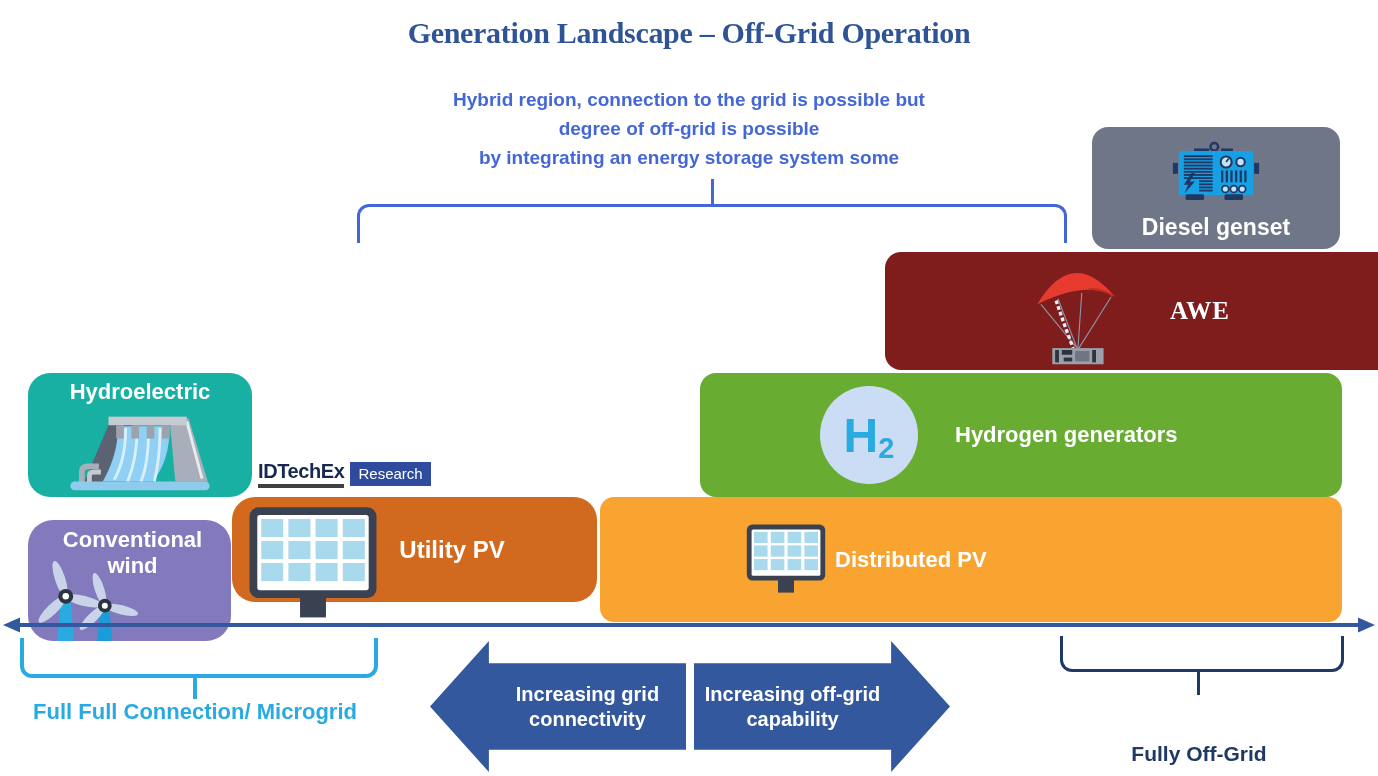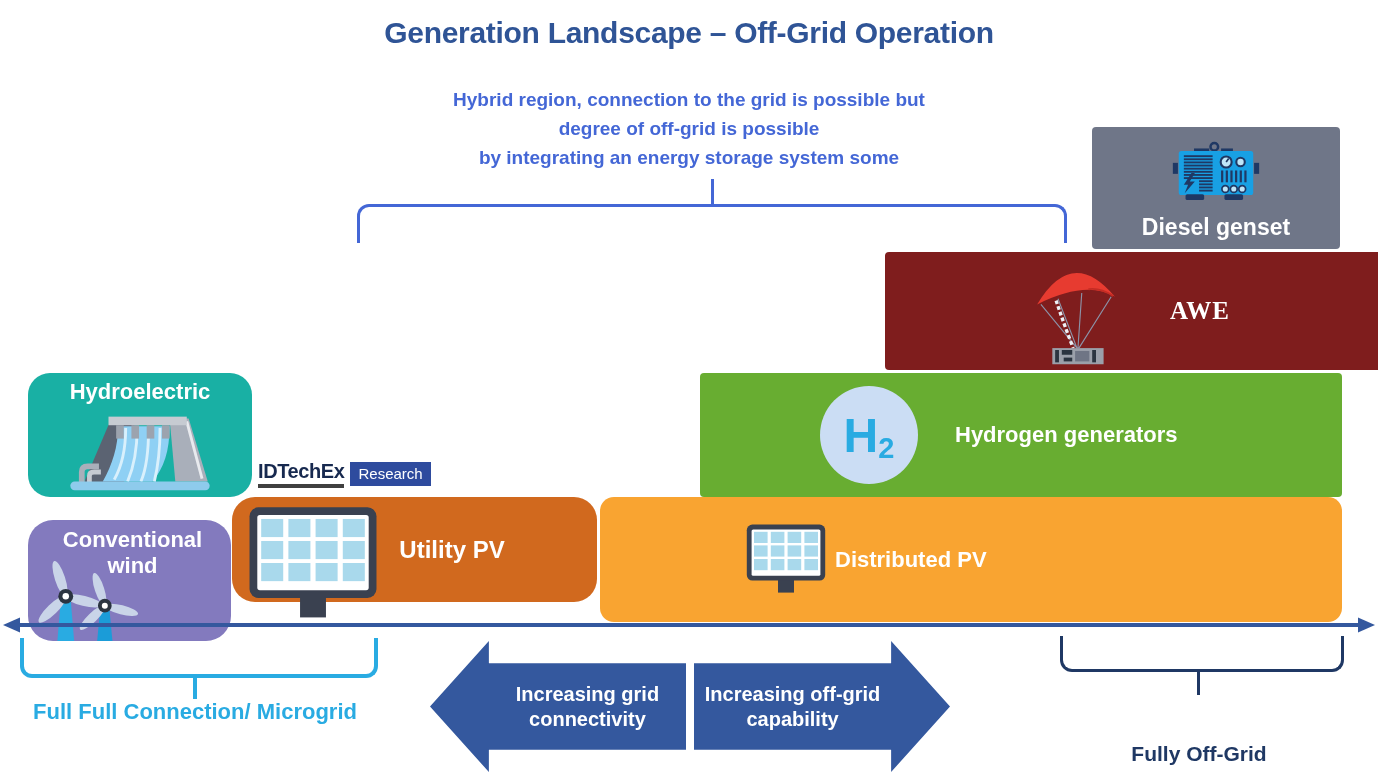--- a/index.html
+++ b/index.html
@@ -2,21 +2,21 @@
 <html><head>
 <meta charset="utf-8">
 <style>
   html,body{margin:0;padding:0;background:#fff;}
   .stage{position:relative;width:1378px;height:776px;background:#ffffff;
          font-family:"Liberation Sans",sans-serif;overflow:hidden;}
   .abs{position:absolute;}
 
   
   .title{left:0;right:0;top:16px;text-align:center;font-size:30px;font-weight:bold;
-         color:#2F5496;letter-spacing:-.3px;}
+         color:#2F5496;letter-spacing:-.3px;font-family:Liberation Serif, serif;}
   .note{left:0;right:0;top:85px;text-align:center;color:#4467D6;font-weight:bold;
         font-size:19px;line-height:29px;}
 
   
   .bracket-top{left:357px;top:204px;width:704px;height:36px;
         border-top:3px solid #4467D6;border-left:3px solid #4467D6;border-right:3px solid #4467D6;
         border-radius:12px 12px 0 0;}
   .bracket-top-stem{left:711px;top:179px;width:3px;height:27px;background:#4467D6;}
   .bracket-cyan{left:20px;top:638px;width:350px;height:36px;
         border-left:4px solid #29ABE2;border-right:4px solid #29ABE2;border-bottom:4px solid #29ABE2;
@@ -26,21 +26,21 @@
         border-left:3px solid #1F3864;border-right:3px solid #1F3864;border-bottom:3px solid #1F3864;
         border-radius:0 0 12px 12px;}
   .bracket-navy-stem{left:1197px;top:669px;width:3px;height:26px;background:#1F3864;}
 
   .lbl-fullgrid{left:5px;top:699px;width:380px;text-align:center;font-size:22px;
         font-weight:bold;color:#29ABE2;}
   .lbl-offgrid{left:1060px;top:702px;width:278px;text-align:center;font-size:21px;
         font-weight:bold;color:#1F3864;margin-top:40px;}
 
   
-  .block{position:absolute;border-radius:4px;}
+  .block{position:absolute;border-radius:16px;}
   .block-label{position:absolute;color:#fff;font-weight:bold;}
   #block-diesel{left:1092px;top:127px;width:248px;height:122px;background:#6F7688;}
   #block-diesel .block-label{left:0;right:0;bottom:8px;text-align:center;font-size:23px;}
   #block-awe{left:885px;top:252px;width:542px;height:118px;background:#7f1d1d;font-family:Liberation Serif, serif;}
   #block-awe .block-label{left:240px;top:0;bottom:0;width:150px;display:flex;align-items:center;
         justify-content:center;font-size:25px;letter-spacing:1px;}
   #block-hydrogen{left:700px;top:373px;width:642px;height:124px;background:#68AD31;}
   #block-hydrogen .block-label{left:255px;top:0;bottom:0;display:flex;align-items:center;font-size:22px;}
   #block-hydro{left:28px;top:373px;width:224px;height:124px;background:#19B0A4;border-radius:22px;}
   #block-hydro .block-label{left:0;right:0;top:6px;text-align:center;font-size:22px;}

